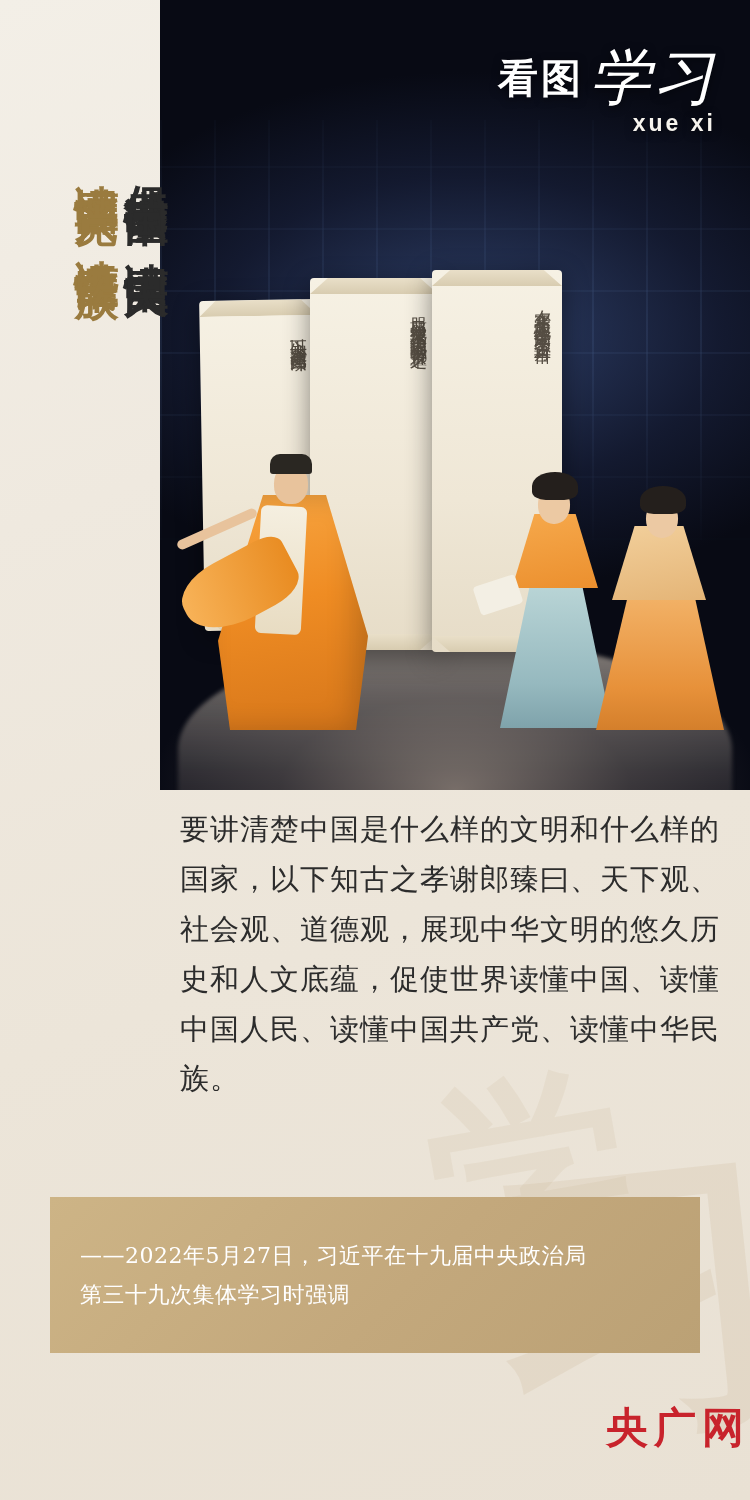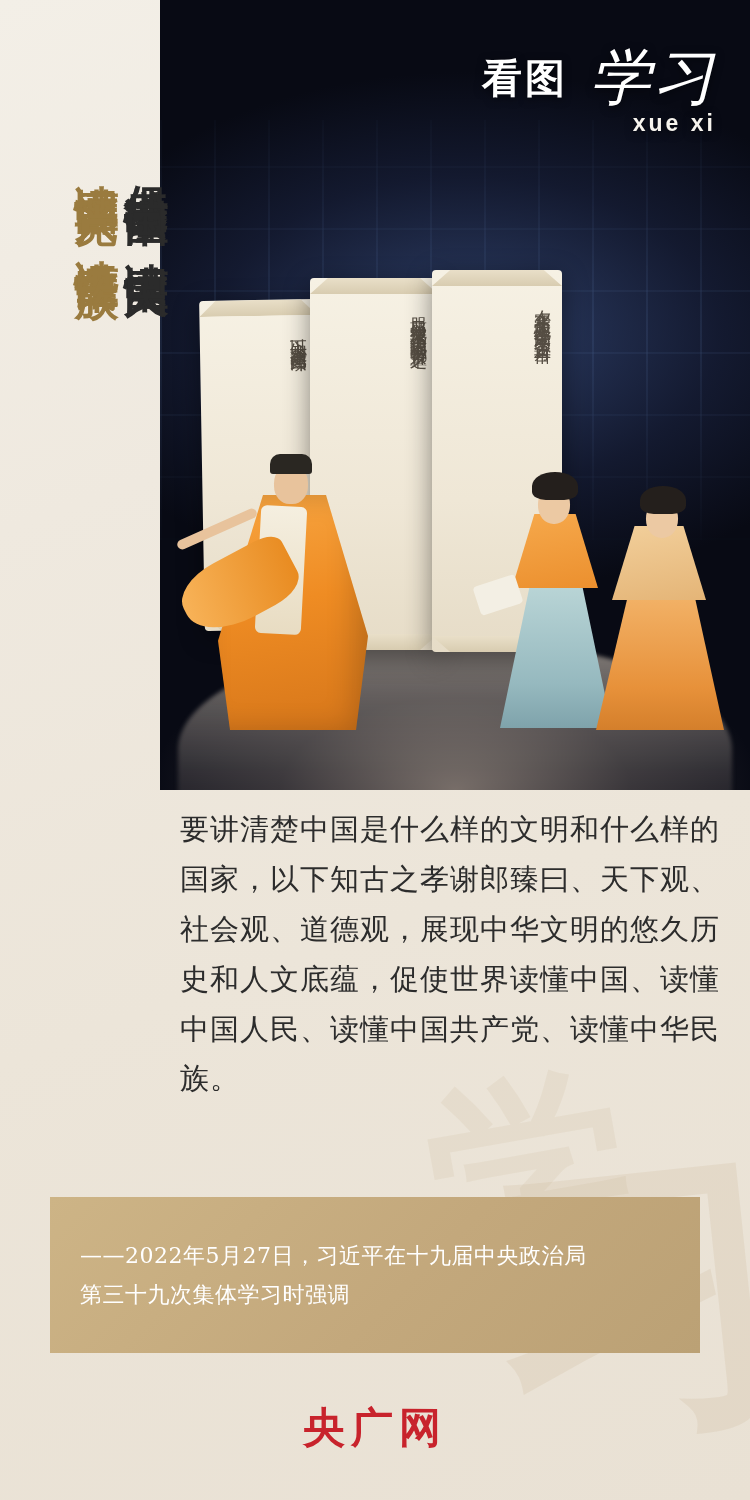--- a/index.html
+++ b/index.html
@@ -237,21 +237,21 @@
     top: 48px;
     text-align: right;
     color: #ffffff;
     z-index: 5;
     text-shadow: 0 2px 8px rgba(0,0,0,0.55);
   }
   .logo-row {
     display: flex;
     align-items: flex-end;
     justify-content: flex-end;
-    gap: 22px;
+    gap: 6px;
   }
   .logo-kt {
     font-family: "DejaVu Serif", serif;
     font-weight: bold;
     font-size: 40px;
     letter-spacing: 3px;
   }
   .logo-xx {
     font-family: "DejaVu Serif", serif;
     font-weight: normal;
@@ -325,21 +325,21 @@
     line-height: 1.75;
     letter-spacing: 0.5px;
   }
 
   
   .footer {
     position: absolute;
     left: 0;
     right: 0;
     top: 1400px;
-    text-align: center;
+    text-align: right;
   }
   .footer-logo {
     display: inline-block;
     font-family: "DejaVu Serif", serif;
     font-weight: bold;
     font-size: 42px;
     letter-spacing: 6px;
     color: #c8232c;
   }
 </style>

